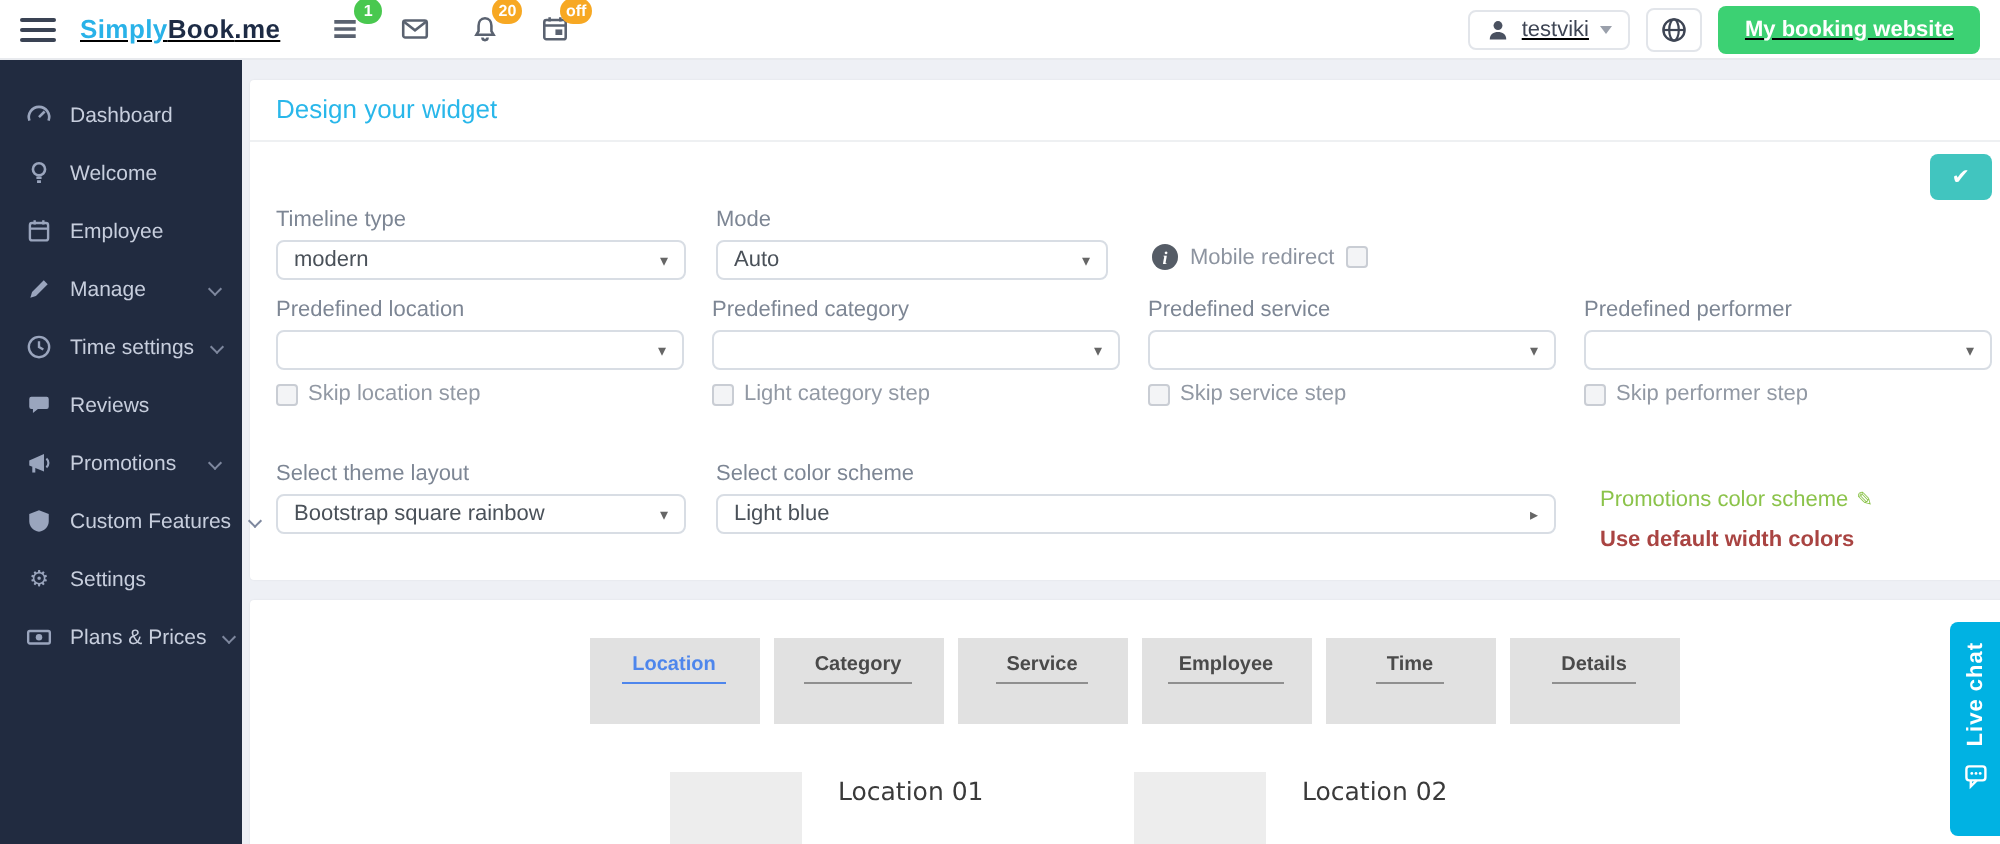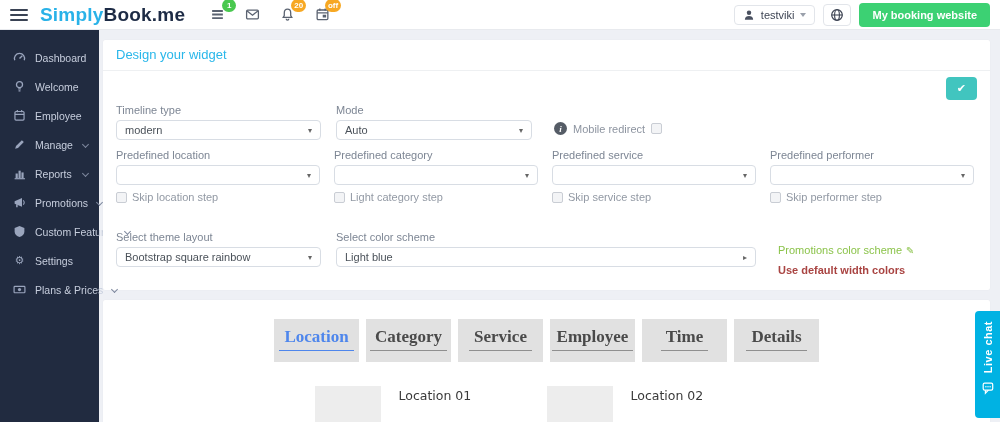--- a/index.html
+++ b/index.html
@@ -3,38 +3,38 @@
 <meta charset="utf-8">
 <style>
   * { margin:0; padding:0; box-sizing:border-box; }
   html,body { width:1000px; height:422px; overflow:hidden; }
   body { font-family:"Liberation Sans","DejaVu Sans",sans-serif; background:#eef0f5; position:relative; }
 
   
   .topbar { height:30px; background:#fff; border-bottom:1px solid #e8eaee; display:flex; align-items:center; padding:0 10px; position:relative; z-index:5; }
   .hamburger { width:18px; margin-right:12px; cursor:pointer; display:flex; flex-direction:column; gap:3px; }
   .hamburger i { display:block; height:2px; background:#3a4354; border-radius:1px; }
-  .logo { font-size:19px; font-weight:bold; letter-spacing:.2px; white-space:nowrap; }
+  .logo { font-size:13px; font-weight:bold; letter-spacing:.2px; white-space:nowrap;text-decoration:underline; }
   .logo .c1 { color:#29b2e8; }
   .logo .c2 { color:#1d2b45; }
   .logo .c3 { color:#1d2b45; }
   .hd-icons { display:flex; align-items:center; gap:15px; margin-left:22px; }
   .hd-ic { position:relative; width:20px; height:20px; display:flex; align-items:center; justify-content:center; color:#5a6270; cursor:pointer; }
   .badge { position:absolute; top:-6px; right:-9px; min-width:14px; height:13px; border-radius:7px; color:#fff; font-size:8px; font-weight:bold; display:flex; align-items:center; justify-content:center; padding:0 3px; }
   .badge.green { background:#49c84f; }
   .badge.orange { background:#f7a823; }
-  .hd-right { margin-left:auto; display:flex; align-items:center; gap:8px; }
+  .hd-right { margin-left:auto; display:flex; align-items:center; gap:8px;text-decoration:underline; }
   .user-chip { display:flex; align-items:center; gap:6px; border:1px solid #e2e5ea; border-radius:4px; padding:3px 8px; font-size:11px; color:#3e4554; cursor:pointer; background:#fff; }
   .caret { width:0; height:0; border-left:3.5px solid transparent; border-right:3.5px solid transparent; border-top:4px solid #9aa0ab; }
   .globe-chip { border:1px solid #e2e5ea; border-radius:4px; padding:3px 6px; display:flex; align-items:center; color:#3e4554; cursor:pointer; background:#fff; }
   .booking-btn { background:#3cd173; color:#fff; border:none; border-radius:4px; font-size:11px; font-weight:bold; padding:6px 13px; cursor:pointer; font-family:inherit; }
 
   
   .shell { display:flex; height:392px; }
-  .sidebar { width:99px; background:#212b40; padding-top:13px; flex-shrink:0; }
+  .sidebar { width:121px; background:#212b40; padding-top:13px; flex-shrink:0; }
   .sb-item { height:29px; display:flex; align-items:center; padding-left:13px; gap:9px; color:#c7cedd; font-size:10.5px; cursor:pointer; white-space:nowrap; }
   .sb-item .sb-ic { width:13px; display:flex; justify-content:center; color:#9aa5bd; flex-shrink:0; }
   .sb-item .glyph { font-family:"DejaVu Sans",sans-serif; font-size:11px; line-height:1; }
   .chev { width:5px; height:5px; border-right:1.3px solid #7e889e; border-bottom:1.3px solid #7e889e; transform:rotate(45deg); margin-left:auto; margin-right:11px; flex-shrink:0; }
 
   
   .main { flex:1; padding:10px 10px 0 4px; }
   .panel { background:#fff; border-radius:2px; box-shadow:0 0 1px rgba(0,0,0,.08); }
   .panel-title { padding:7px 13px 8px; font-size:13px; color:#29b7ea; border-bottom:1px solid #eef0f2; }
   .panel-body { padding:6px 13px 14px; }
@@ -58,21 +58,21 @@
   .link-red { margin-top:8px; font-size:11px; font-weight:bold; color:#a94442; cursor:pointer; }
 
   .w1{width:205px;margin-right:15px;} .w2{width:130px;margin-right:17px;} .w3{width:196px;}
   .w4{width:204px;margin-right:14px;} .w4:last-child{margin-right:0;}
   .w5{width:205px;margin-right:15px;} .w6{width:420px;}
 
   
   .panel-preview { margin-top:10px; height:200px; padding-top:19px; }
   .tabs { display:flex; justify-content:center; gap:7px; }
   .ptab { width:85px; height:43px; background:#e1e1e1; display:flex; justify-content:center; cursor:pointer; }
-  .ptab span { margin-top:8px; font-size:17px; font-weight:bold; color:#4a4a4a; border-bottom:1.5px solid #8f8f8f; padding:0 5px 3px; height:fit-content; font-family:Liberation Serif, serif; }
+  .ptab span { margin-top:8px; font-size:10px; font-weight:bold; color:#4a4a4a; border-bottom:1.5px solid #8f8f8f; padding:0 5px 3px; height:fit-content; font-family:Liberation Sans, sans-serif; }
   .ptab.active span { color:#4e86ec; border-color:#4e86ec; }
   .locs { margin-top:24px; display:flex; justify-content:center; }
   .loc-item { width:232px; }
   .loc-top { display:flex; }
   .loc-img { width:66px; height:43px; background:#ededed; flex-shrink:0; }
   .loc-name { margin-left:18px; margin-top:2px; font-size:12.5px; color:#3a3a3a; font-family:"DejaVu Sans",sans-serif; }
 
   
   .livechat { position:absolute; right:0; top:311px; width:25px; height:107px; background:#00b2e3; border-radius:4px 0 0 4px; display:flex; flex-direction:column; align-items:center; justify-content:flex-start; padding:10px 0 8px; cursor:pointer; z-index:10; }
   .livechat .vtext { writing-mode:vertical-rl; transform:rotate(180deg); color:#fff; font-size:11px; font-weight:bold; letter-spacing:.5px; }
@@ -176,28 +176,34 @@
           <svg width="13" height="13" viewBox="0 0 12 12">
             <path d="M2 10 L2.8 7.4 L8.2 2 L10 3.8 L4.6 9.2 Z" fill="currentColor"></path>
           </svg>
         </span>
       <span>Manage</span>
       <span class="chev"></span>
     </div>
     <div class="sb-item">
       <span class="sb-ic">
           <svg width="13" height="13" viewBox="0 0 12 12">
-            <path d="M1.5 10.8 h9.5" stroke="currentColor" stroke-width="1.1"></path>
-            <rect x="2.4" y="6" width="2" height="4.2" fill="currentColor"></rect>
-            <rect x="5.1" y="3.4" width="2" height="6.8" fill="currentColor"></rect>
-            <rect x="7.8" y="5" width="2" height="5.2" fill="currentColor"></rect>
-          </svg>
-        </span>
-      <span>Reports</span>
-      <span class="chev"></span>
+            <circle cx="6" cy="6" r="4.7" fill="none" stroke="currentColor" stroke-width="1.1"></circle>
+            <path d="M6 3.4 V6 L8 7.2" fill="none" stroke="currentColor" stroke-width="1.1"></path>
+          </svg>
+        </span>
+      <span>Time settings</span>
+      <span class="chev"></span>
+    </div>
+    <div class="sb-item">
+      <span class="sb-ic">
+          <svg width="13" height="13" viewBox="0 0 12 12">
+            <path d="M2.5 2.2 h7 a1 1 0 0 1 1 1 v3.6 a1 1 0 0 1 -1 1 h-4 l-2.3 1.9 v-1.9 h-0.7 a1 1 0 0 1 -1 -1 v-3.6 a1 1 0 0 1 1 -1 Z" fill="currentColor"></path>
+          </svg>
+        </span>
+      <span>Reviews</span>
     </div>
     <div class="sb-item">
       <span class="sb-ic">
           <svg width="13" height="13" viewBox="0 0 12 12">
             <path d="M1.5 4.8 L8.3 1.9 V9.9 L1.5 7.1 Z" fill="currentColor"></path>
             <path d="M9.4 4 a2.6 2.6 0 0 1 0 4" fill="none" stroke="currentColor" stroke-width="1"></path>
             <path d="M3.6 7.6 V10.4" stroke="currentColor" stroke-width="1.4"></path>
           </svg>
         </span>
       <span>Promotions</span>

